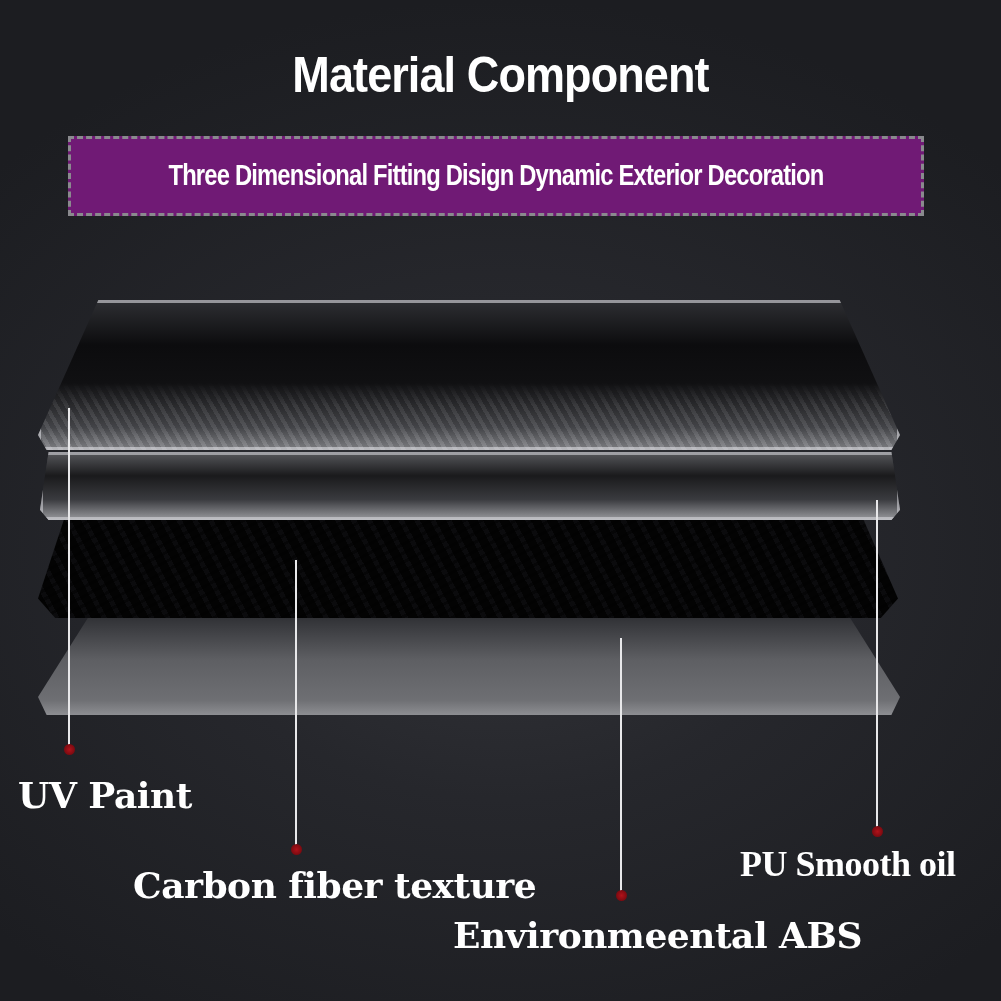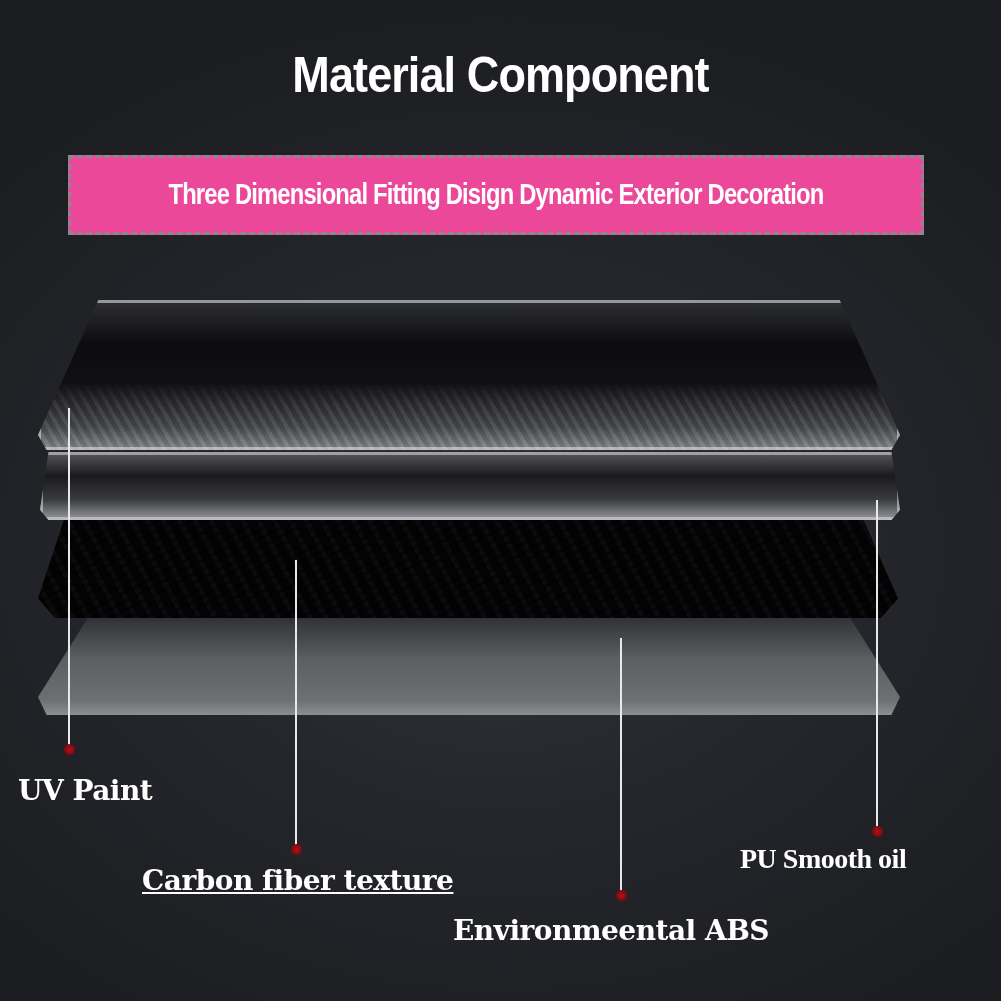--- a/index.html
+++ b/index.html
@@ -7,22 +7,22 @@
     width:1001px; height:1001px; overflow:hidden; position:relative;
     background: radial-gradient(ellipse 70% 55% at 50% 55%, #34353a 0%, #26272c 45%, #1c1d21 100%);
     font-family: "Liberation Sans", sans-serif;
   }
   .title {
     position:absolute; left:0; width:1001px; top:46px; text-align:center;
     color:#fff; font-family:"Liberation Sans", sans-serif; font-weight:bold;
     font-size:50px; letter-spacing:-1px; transform:scaleX(0.9);
   }
   .subbox {
-    position:absolute; left:68px; top:155px; width:856px; height:80px;
-    border:3px dashed #8a8a8e; box-sizing:border-box; background:#ec4899;
+    position:absolute; left:68px; top:136px; width:856px; height:80px;
+    border:3px dashed #8a8a8e; box-sizing:border-box; background:#701a75;
   }
   .subtitle {
     position:absolute; left:0; width:100%; top:20px; text-align:center; color:#fff;
     font-family:"Liberation Sans", sans-serif; font-weight:bold; font-size:29px;
     letter-spacing:-1px; transform:scaleX(0.82);
   }
   .layer { position:absolute; }
   .l1 {
     left:38px; top:300px; width:862px; height:150px;
     clip-path: polygon(7% 0, 93% 0, 100% 90%, 99% 100%, 1% 100%, 0 90%);
@@ -61,21 +61,21 @@
     background: linear-gradient(180deg,#2e2f33 0%,#5e5f63 45%,#6e6f73 85%,#8d8e92 100%);
   }
   .leader { position:absolute; width:2px; background:#e8e8ea; }
   .dot {
     position:absolute; width:11px; height:11px; border-radius:50%;
     background: radial-gradient(circle,#b0121a 0%,#7a0a10 70%,rgba(90,0,0,0) 100%);
     transform:translate(-5px,-5px);
   }
   .label {
     position:absolute; color:#fff; font-family:"DejaVu Serif", serif; font-weight:bold;
-    font-size:28px; letter-spacing:-0.5px; white-space:nowrap;
+    font-size:36px; letter-spacing:-0.5px; white-space:nowrap;
   }
 </style>
 </head>
 <body>
 
 <div class="title">Material Component</div>
 
 <div class="subbox">
   <div class="subtitle">Three Dimensional Fitting Disign Dynamic Exterior Decoration</div>
 </div>
@@ -95,15 +95,15 @@
 <div class="leader" style="left:295px; top:560px; height:288px;"></div>
 <div class="dot" style="left:296px; top:849px;"></div>
 
 <div class="leader" style="left:620px; top:638px; height:255px;"></div>
 <div class="dot" style="left:621px; top:895px;"></div>
 
 <div class="leader" style="left:876px; top:500px; height:330px;"></div>
 <div class="dot" style="left:877px; top:831px;"></div>
 
 <div class="label" style="left:18px; top:774px;">UV Paint</div>
-<div class="label" style="left:142px; top:864px;text-decoration:underline;">Carbon fiber texture</div>
+<div class="label" style="left:133px; top:864px;">Carbon fiber texture</div>
 <div class="label" style="left:453px; top:914px;">Environmeental ABS</div>
 <div class="label" style="left:740px; top:843px;font-family:Liberation Serif, serif;">PU Smooth oil</div>
 
 </body></html>

